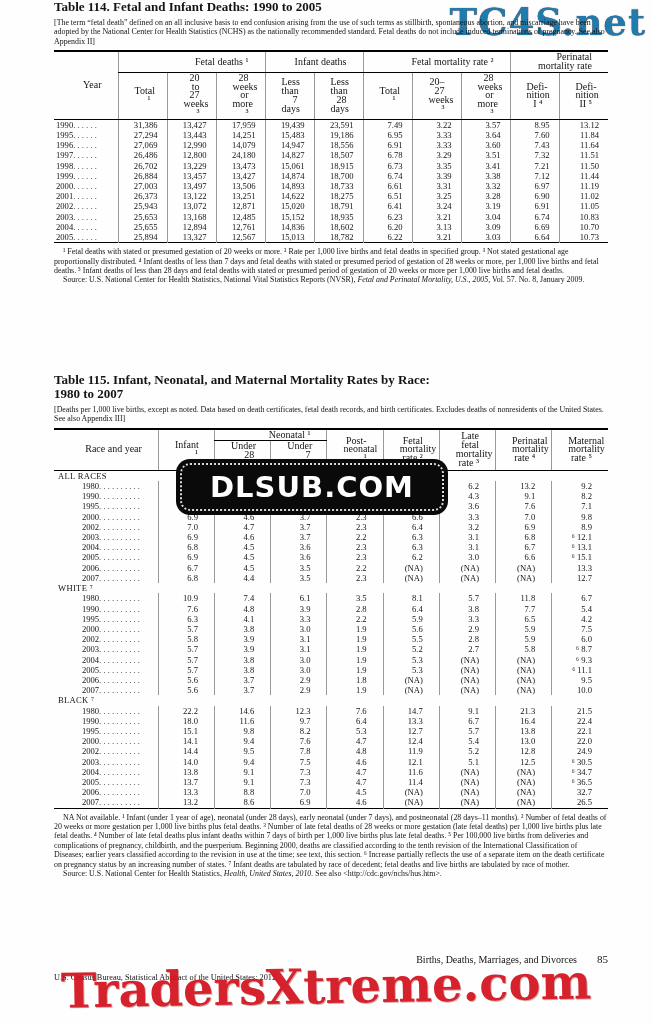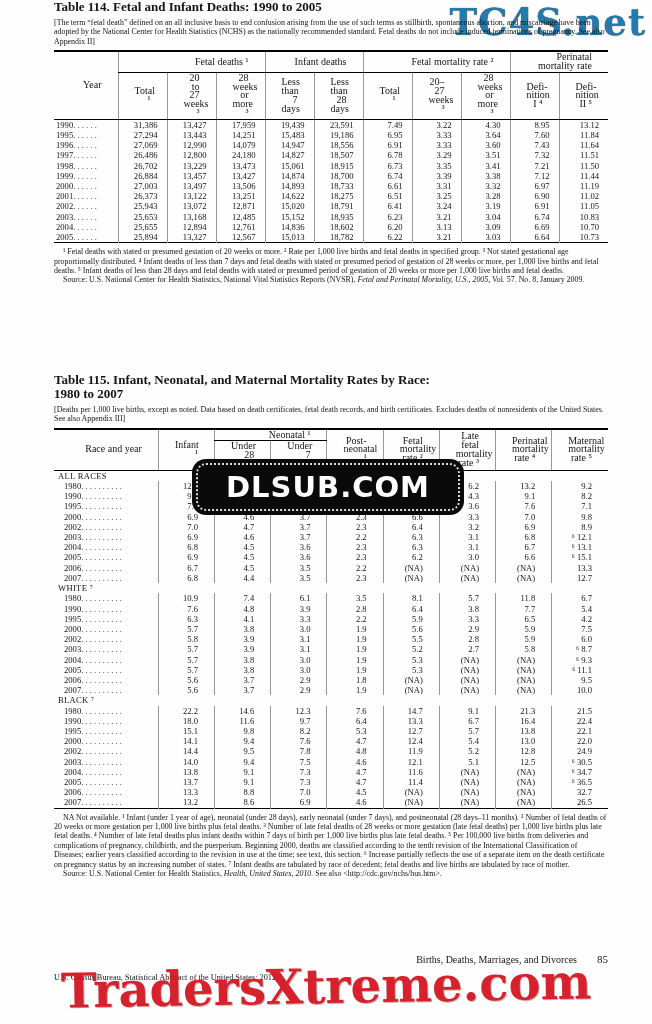--- a/index.html
+++ b/index.html
@@ -16,35 +16,35 @@
   .tbl { width:100%; border-collapse:collapse; table-layout:fixed;
          border-top:2px solid #000; border-bottom:1px solid #000; }
   .tbl th { font-size:10px; line-height:8.8px; font-weight:normal; text-align:right;
             vertical-align:middle; padding:1px 16px; border-bottom:1px solid #000; }
   .tbl td { font-size:8.6px; line-height:10.2px; text-align:right; white-space:nowrap;
             overflow:hidden; padding:0 9px 0 0; }
   .tbl th, .tbl td { border-left:1px solid #999; }
   .tbl .yr, .tbl .race, .tbl td.lbl, .tbl td.sect { border-left:none; }
   .t114 td.lbl { text-align:left; padding:0 0 0 2px; }
   .t115 td { padding-right:16px; }
-  .t115 td.lbl { text-align:left; padding:0 0 0 10px; }
+  .t115 td.lbl { text-align:center; padding:0 0 0 10px; }
   .tbl td.sect { text-align:left; padding:0 0 0 4px; letter-spacing:.3px; }
 
   .fn { font-size:7.9px; line-height:9.4px; margin-top:4px; text-indent:9px; }
   .fn.src { margin-top:0; }
   .fn i { font-style:italic; }
 
   .runfoot { position:absolute; right:44px; top:953px; font-size:10px; }
   .runfoot .pgnum { font-weight:normal; margin-left:20px; font-size:11px; }
   .credit { position:absolute; left:54px; top:973px; font-size:8.3px; }
 
   .wm-tc4s { position:absolute; top:0; right:6px; font-family:"DejaVu Serif", serif;
              font-weight:bold; font-size:37px; color:#0369a1; opacity:.88; letter-spacing:1px;
              text-shadow:0 0 1px #5a0f0a; }
-  .wm-dlsub { position:absolute; left:138px; top:86px; width:272px; height:56px; background:#0a0a0a;
+  .wm-dlsub { position:absolute; left:122px; top:86px; width:272px; height:56px; background:#0a0a0a;
               border-radius:14px; display:flex; align-items:center; justify-content:center; z-index:5; }
   .wm-dlsub::before { content:""; position:absolute; inset:4px; border:2px dotted rgba(255,255,255,.85);
               border-radius:10px; }
   .wm-dlsub span { font-family:"DejaVu Sans", sans-serif; font-weight:bold; font-size:29px;
               color:#fff; letter-spacing:1px; }
   .wm-traders { position:absolute; left:50%; top:958px; transform:translateX(-50%) rotate(-1deg);
               font-family:"DejaVu Serif", serif; font-weight:bold; font-size:48px; color:#d3121e;
               opacity:.93; white-space:nowrap; z-index:6; text-shadow:1px 1px 0 rgba(120,0,0,.35); }
 </style>
 </head>
@@ -97,21 +97,21 @@
         <tbody>
             <tr>
               <td class="lbl">1990. . . . . .</td>
               <td>31,386</td>
               <td>13,427</td>
               <td>17,959</td>
               <td>19,439</td>
               <td>23,591</td>
               <td>7.49</td>
               <td>3.22</td>
-              <td>4.30</td>
+              <td>3.57</td>
               <td>8.95</td>
               <td>13.12</td>
             </tr>
             <tr>
               <td class="lbl">1995. . . . . .</td>
               <td>27,294</td>
               <td>13,443</td>
               <td>14,251</td>
               <td>15,483</td>
               <td>19,186</td>

